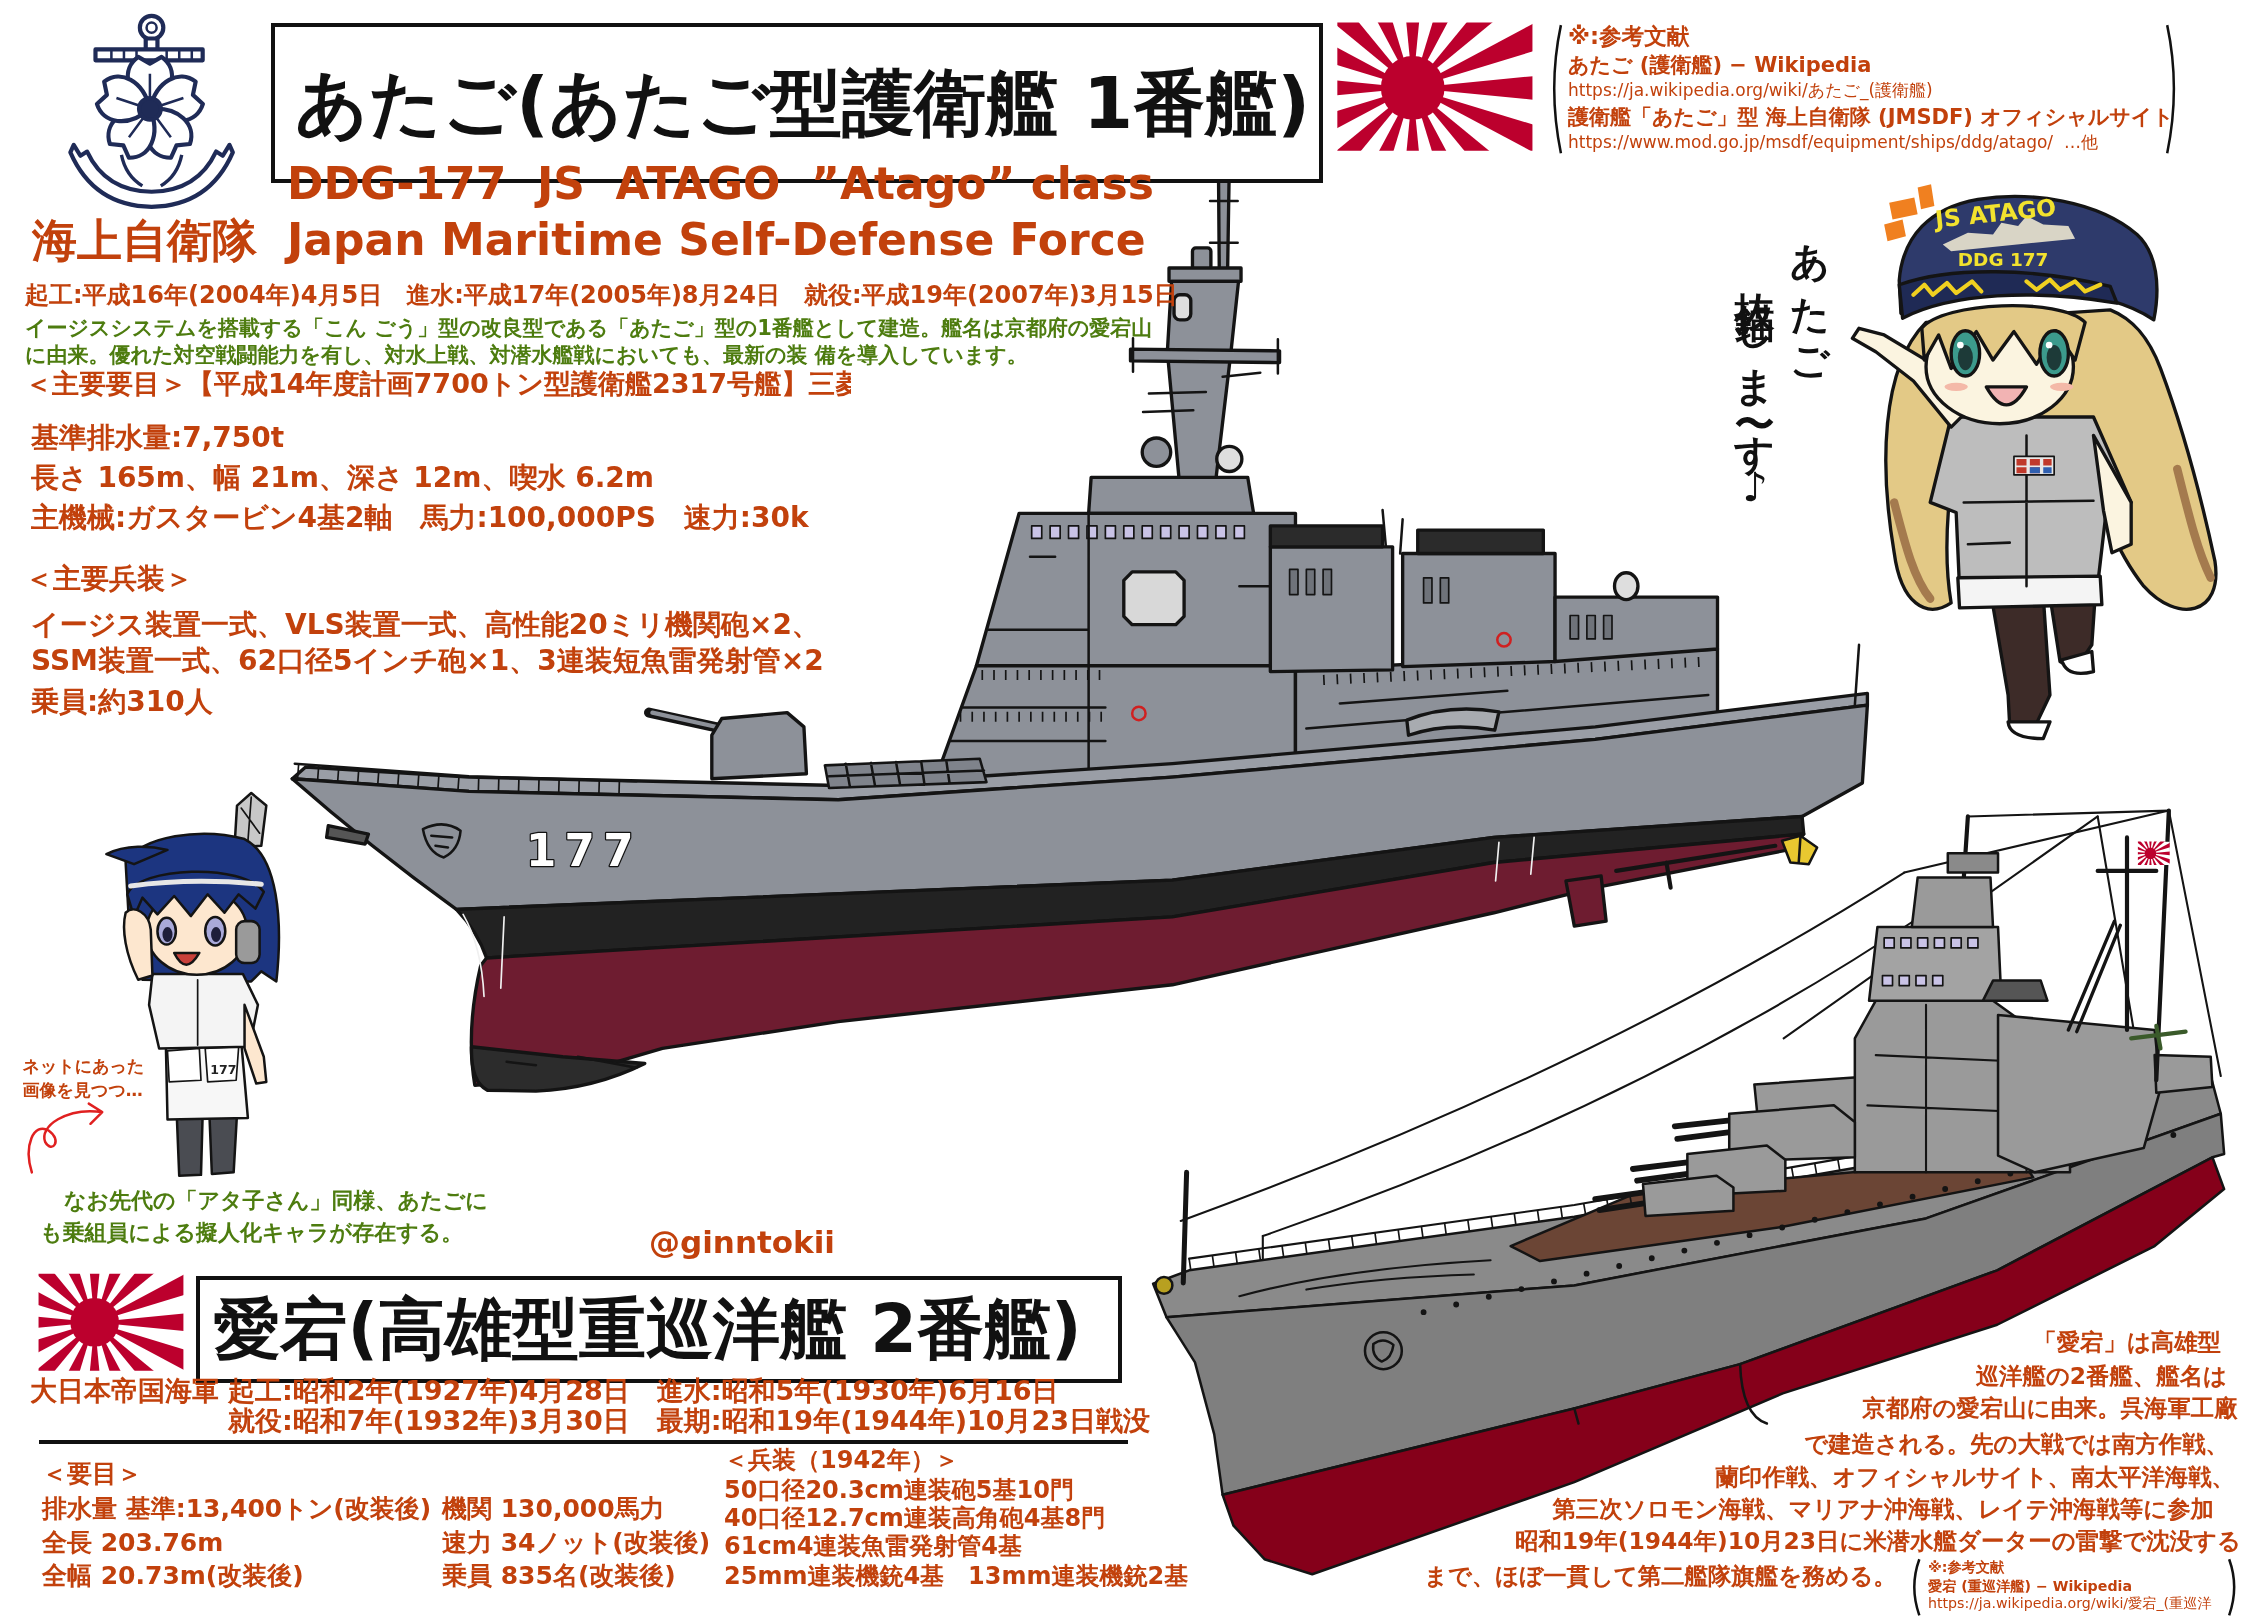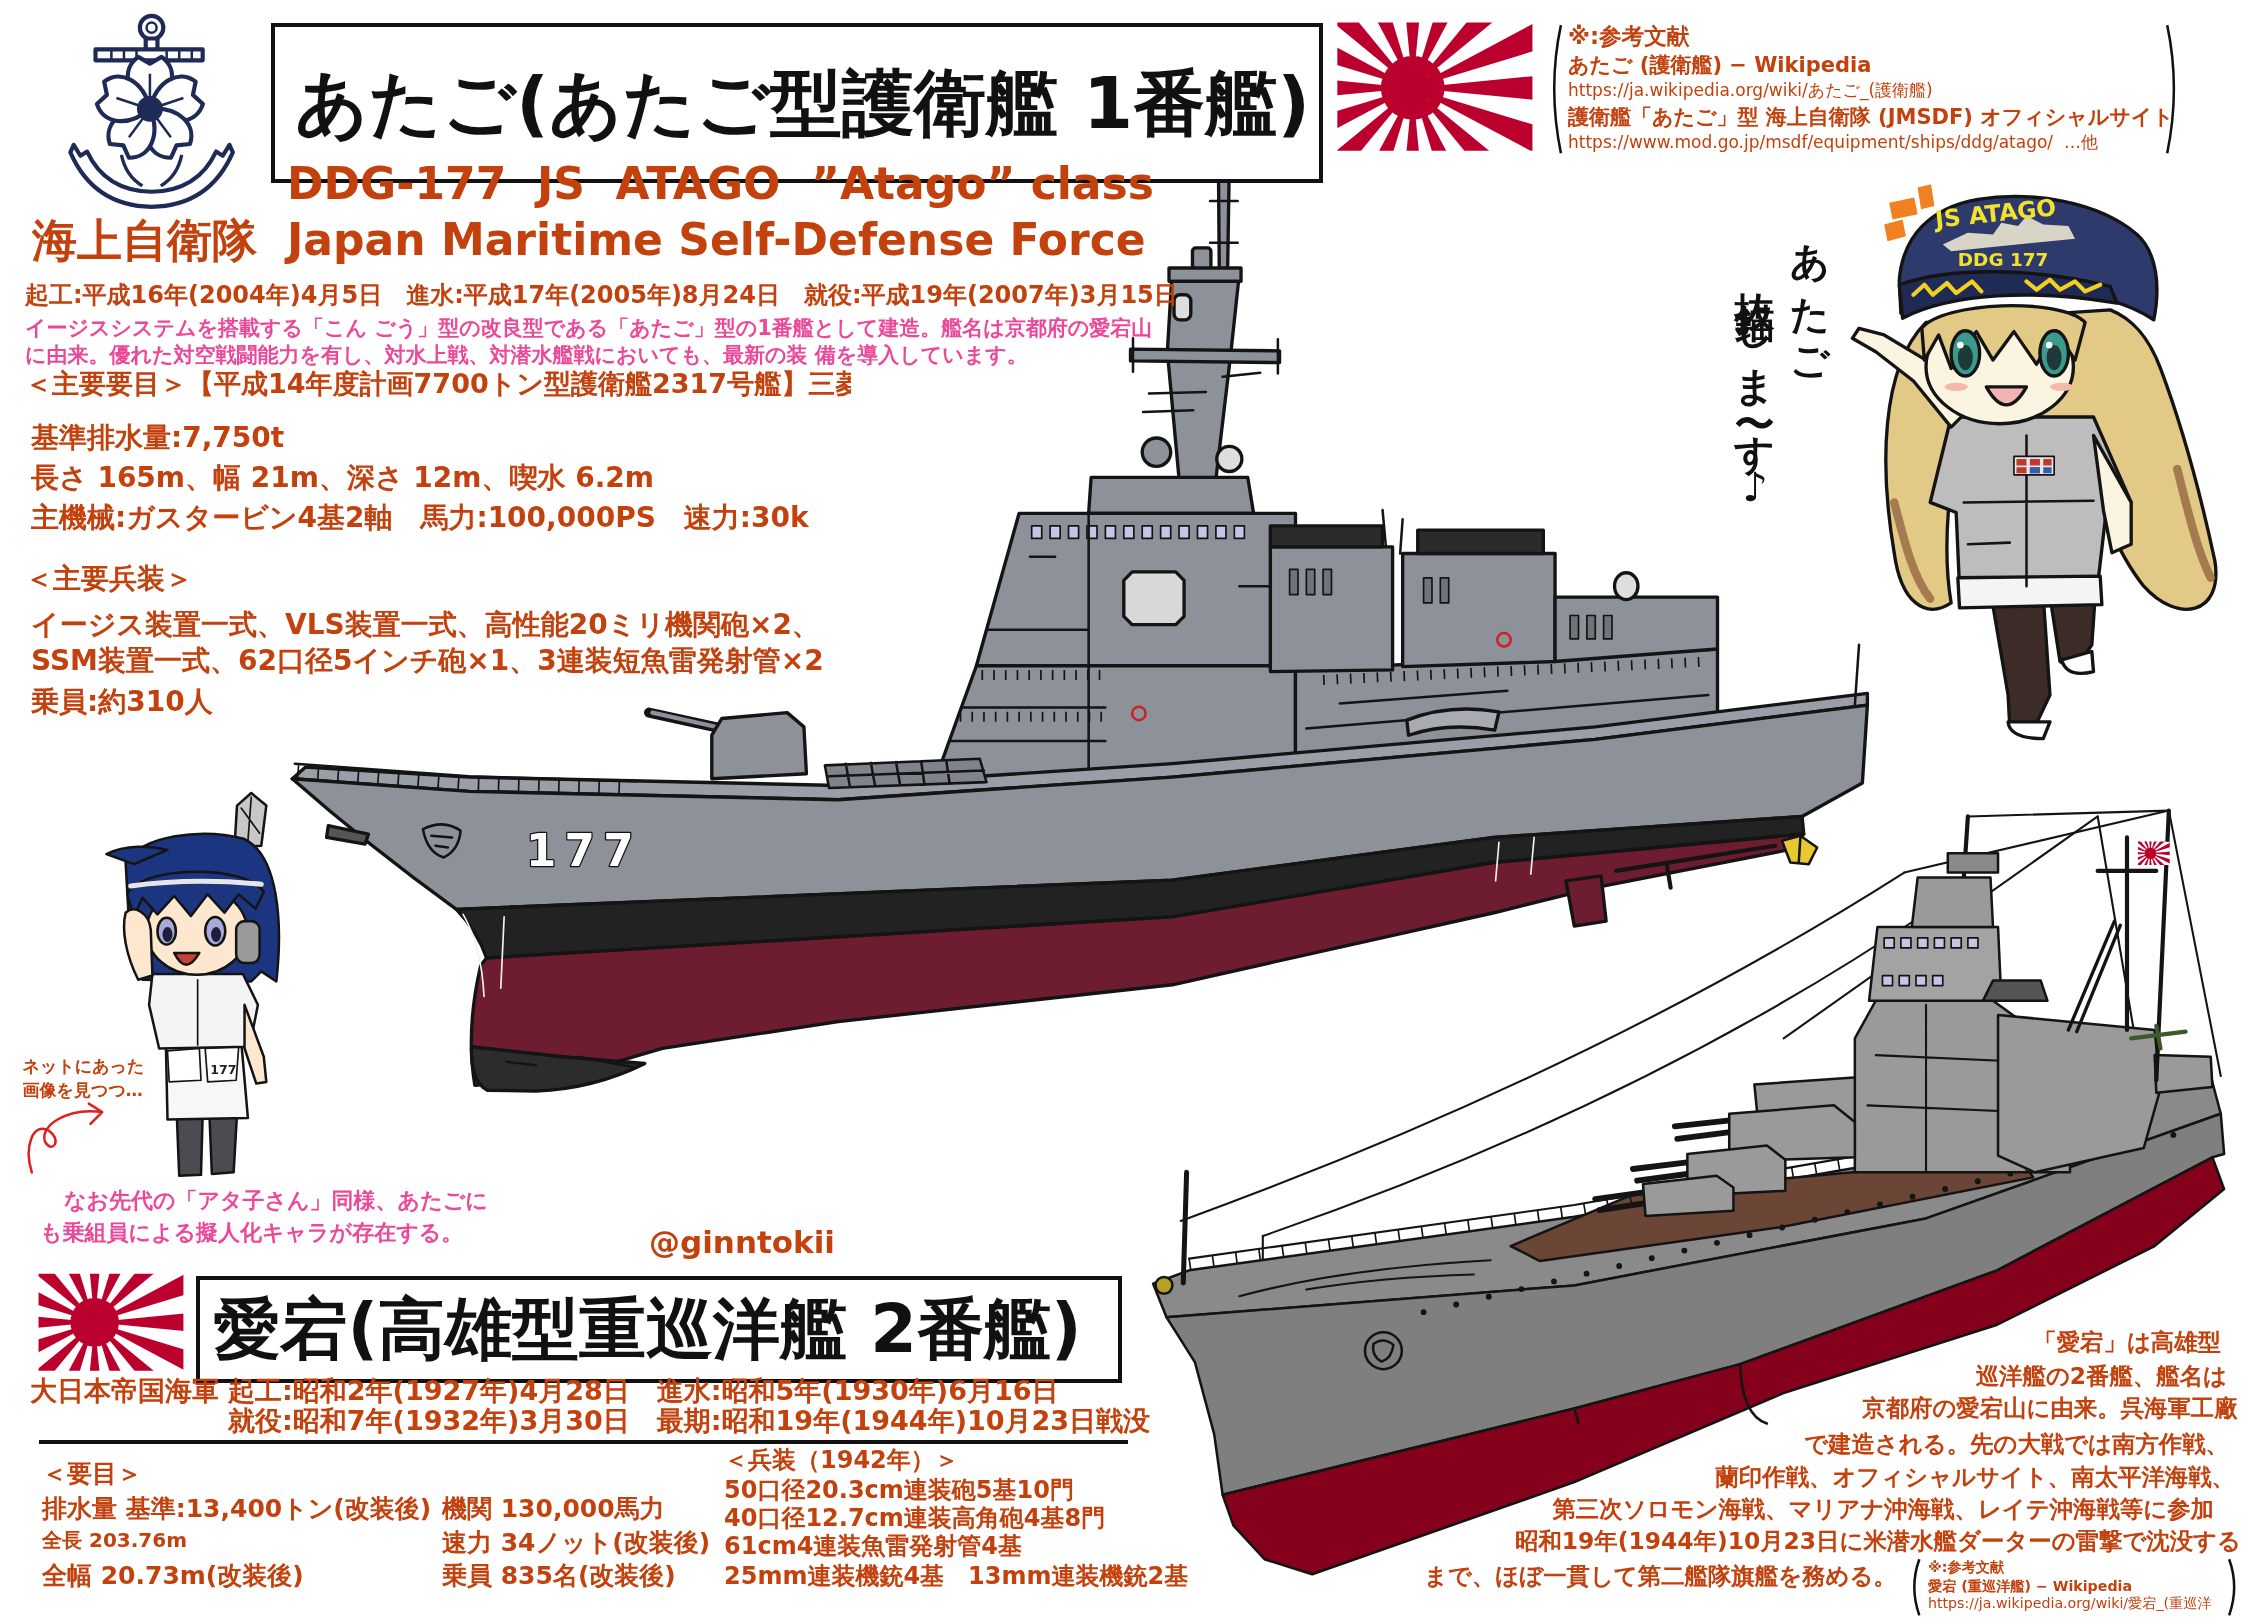--- a/index.html
+++ b/index.html
@@ -1,21 +1,21 @@
 <!DOCTYPE html>
 <html style="font-size:13.4px"><head>
 <meta charset="utf-8">
 <style>
   html, body { margin:0; padding:0; background:#fff; }
   #canvas { position:relative; width:2261px; height:1617px; overflow:hidden; background:#fff;
             font-family:"DejaVu Sans", sans-serif; color:#111; }
   .art { position:absolute; left:0; top:0; z-index:1; }
   .t { position:absolute; z-index:2; white-space:pre; font-family:"DejaVu Sans", sans-serif;
        font-weight:bold; line-height:1.2; color:#c2410c; }
-  .blue { color:#ec4899; }
+  .blue { color:#4d7c0f; }
   .clip { overflow:hidden; }
   .box { position:absolute; z-index:2; box-sizing:border-box; border:4.2px solid #111; background:#fff;
          display:flex; align-items:center; }
   .box span { white-space:pre; font-family:"DejaVu Sans", sans-serif; font-weight:bold; line-height:1; }
   .vert { position:absolute; z-index:2; writing-mode:vertical-rl; font-family:"DejaVu Sans", sans-serif;
           font-weight:bold; white-space:pre; line-height:1; color:#111; }
   .rule { position:absolute; z-index:2; background:#111; }
   .ref { font-weight:bold; }
   .url { font-weight:normal; }
 </style>
@@ -303,21 +303,21 @@
 <div class="box" style="left:196px;top:1276px;width:926px;height:107px;padding-left:13.4px;">
   <span style="font-size:67px;">愛宕(高雄型重巡洋艦 2番艦)</span>
 </div>
 <div class="t" style="left:30px;top:1375px;font-size:27px;">大日本帝国海軍</div>
 <div class="t" style="left:228px;top:1375px;font-size:27px;">起工:昭和2年(1927年)4月28日　進水:昭和5年(1930年)6月16日</div>
 <div class="t" style="left:228px;top:1405px;font-size:27px;">就役:昭和7年(1932年)3月30日　最期:昭和19年(1944年)10月23日戦没</div>
 <div class="rule" style="left:39px;top:1440px;width:1089px;height:4.2px;"></div>
 
 <div class="t" style="left:42px;top:1459px;font-size:25px;">＜要目＞</div>
 <div class="t" style="left:42px;top:1494px;font-size:25px;">排水量 基準:13,400トン(改装後)</div>
-<div class="t" style="left:42px;top:1528px;font-size:20px;">全長 203.76m</div>
+<div class="t" style="left:42px;top:1528px;font-size:25px;">全長 203.76m</div>
 <div class="t" style="left:42px;top:1561px;font-size:25px;">全幅 20.73m(改装後)</div>
 <div class="t" style="left:442px;top:1494px;font-size:25px;">機関 130,000馬力</div>
 <div class="t" style="left:442px;top:1528px;font-size:25px;">速力 34ノット(改装後)</div>
 <div class="t" style="left:442px;top:1561px;font-size:25px;">乗員 835名(改装後)</div>
 
 <div class="t" style="left:724px;top:1446px;font-size:24px;">＜兵装（1942年）＞</div>
 <div class="t" style="left:724px;top:1476px;font-size:24px;">50口径20.3cm連装砲5基10門</div>
 <div class="t" style="left:724px;top:1504px;font-size:24px;">40口径12.7cm連装高角砲4基8門</div>
 <div class="t" style="left:724px;top:1532px;font-size:24px;">61cm4連装魚雷発射管4基</div>
 <div class="t" style="left:724px;top:1562px;font-size:24px;">25mm連装機銃4基　13mm連装機銃2基</div>

